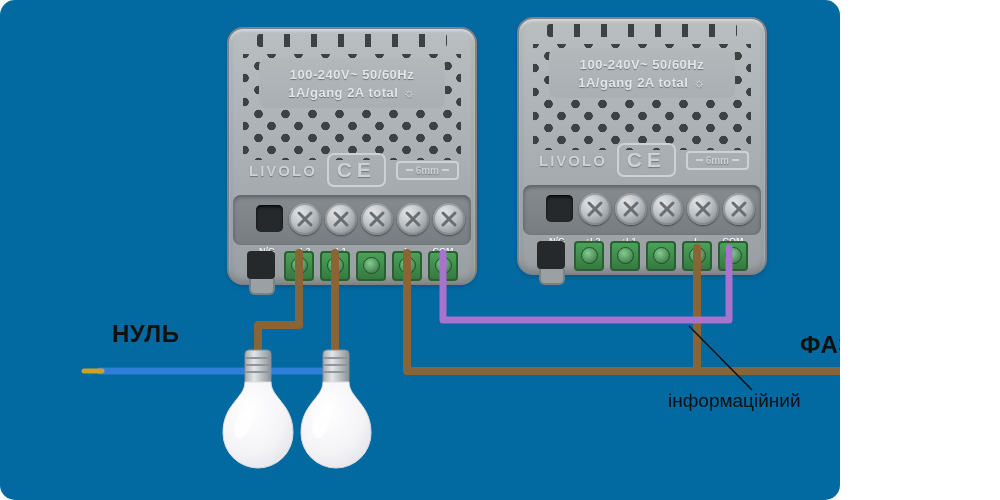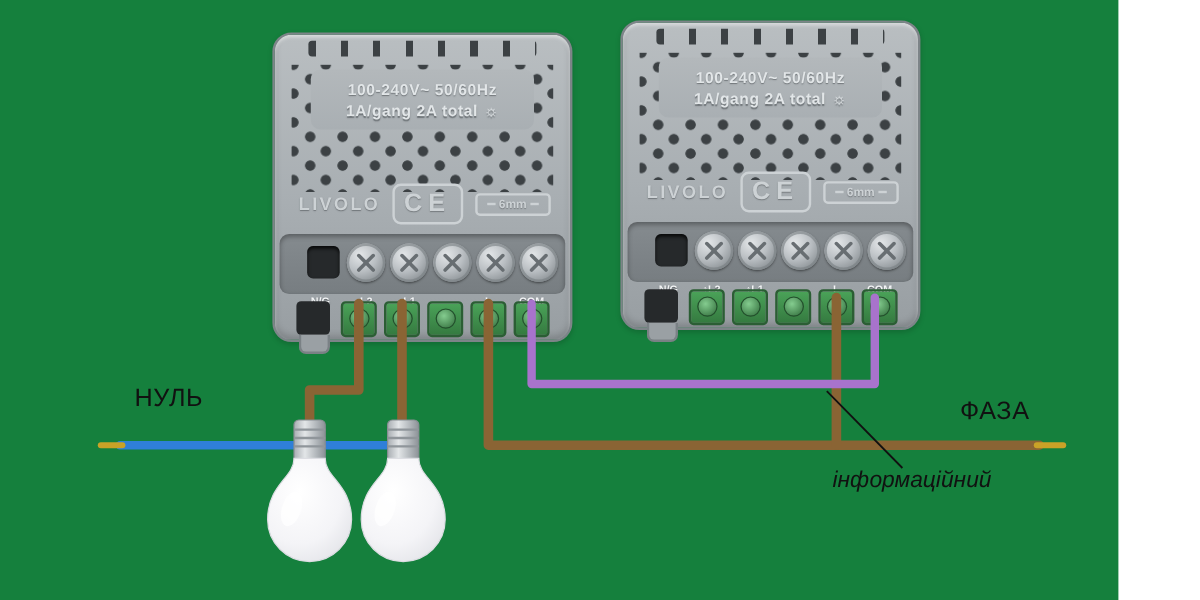--- a/index.html
+++ b/index.html
@@ -1,17 +1,17 @@
 <!DOCTYPE html>
 <html><head>
 <meta charset="utf-8">
 <style>
   html,body{margin:0;padding:0;background:#ffffff;}
-  .stage{position:relative;width:932px;height:500px;background:#15803d;overflow:hidden;
-         font-family:"Liberation Sans", sans-serif;}
+  .stage{position:relative;width:840px;height:500px;background:#0369a1;overflow:hidden;
+         font-family:"Liberation Sans", sans-serif;border-radius:15px;}
 
   
   .module{position:absolute;width:250px;height:258px;}
   .module-body{position:absolute;inset:0;border-radius:16px;
     background:linear-gradient(180deg,#b9bec1 0%,#a8aeb2 55%,#989ea2 100%);
     border:2px solid #7d8488;box-sizing:border-box;
     box-shadow:inset 0 2px 3px rgba(255,255,255,.5), inset 0 -3px 6px rgba(0,0,0,.18), 0 2px 4px rgba(0,0,0,.15);}
   .module-slots{position:absolute;top:7px;left:30px;right:30px;height:13px;border-radius:3px;
     background:repeating-linear-gradient(90deg,#3c4144 0 6px,transparent 6px 27px);}
   .module-holes{position:absolute;top:27px;left:16px;right:16px;height:106px;
@@ -51,23 +51,23 @@
   .green-row{position:absolute;top:224px;left:0;right:0;height:30px;}
   .dhole{position:absolute;top:0;left:20px;width:28px;height:28px;background:#26292b;border-radius:4px;}
   .gblock{position:absolute;top:0;width:30px;height:30px;box-sizing:border-box;border-radius:4px;
     background:linear-gradient(180deg,#4aa258,#357a40);border:2px solid #2b5e34;}
   .gscrew{width:15px;height:15px;border-radius:50%;margin:4px auto 0;
     background:radial-gradient(circle at 40% 35%,#84cc8f,#2f6b39);border:1px solid #234f2c;}
   .foot{position:absolute;bottom:-10px;left:22px;width:26px;height:16px;background:#9aa0a4;
     border:2px solid #7a8185;border-top:none;border-radius:0 0 6px 6px;box-sizing:border-box;}
 
   
-  .big-label{position:absolute;font-size:21px;font-weight:400;color:#111;letter-spacing:.5px;}
-  .info-label{position:absolute;top:390px;left:668px;width:184px;text-align:center;
-    font-size:19px;color:#111;font-style:italic;}
+  .big-label{position:absolute;font-size:24px;font-weight:700;color:#111;letter-spacing:.5px;}
+  .info-label{position:absolute;top:390px;left:668px;width:184px;text-align:left;
+    font-size:19px;color:#111;}
 
   .overlay{position:absolute;left:0;top:0;pointer-events:none;}
 </style>
 </head>
 <body>
 
 <div class="stage">
 
   <div class="module" style="left:227px;top:27px;">
     <div class="module-body"></div>

